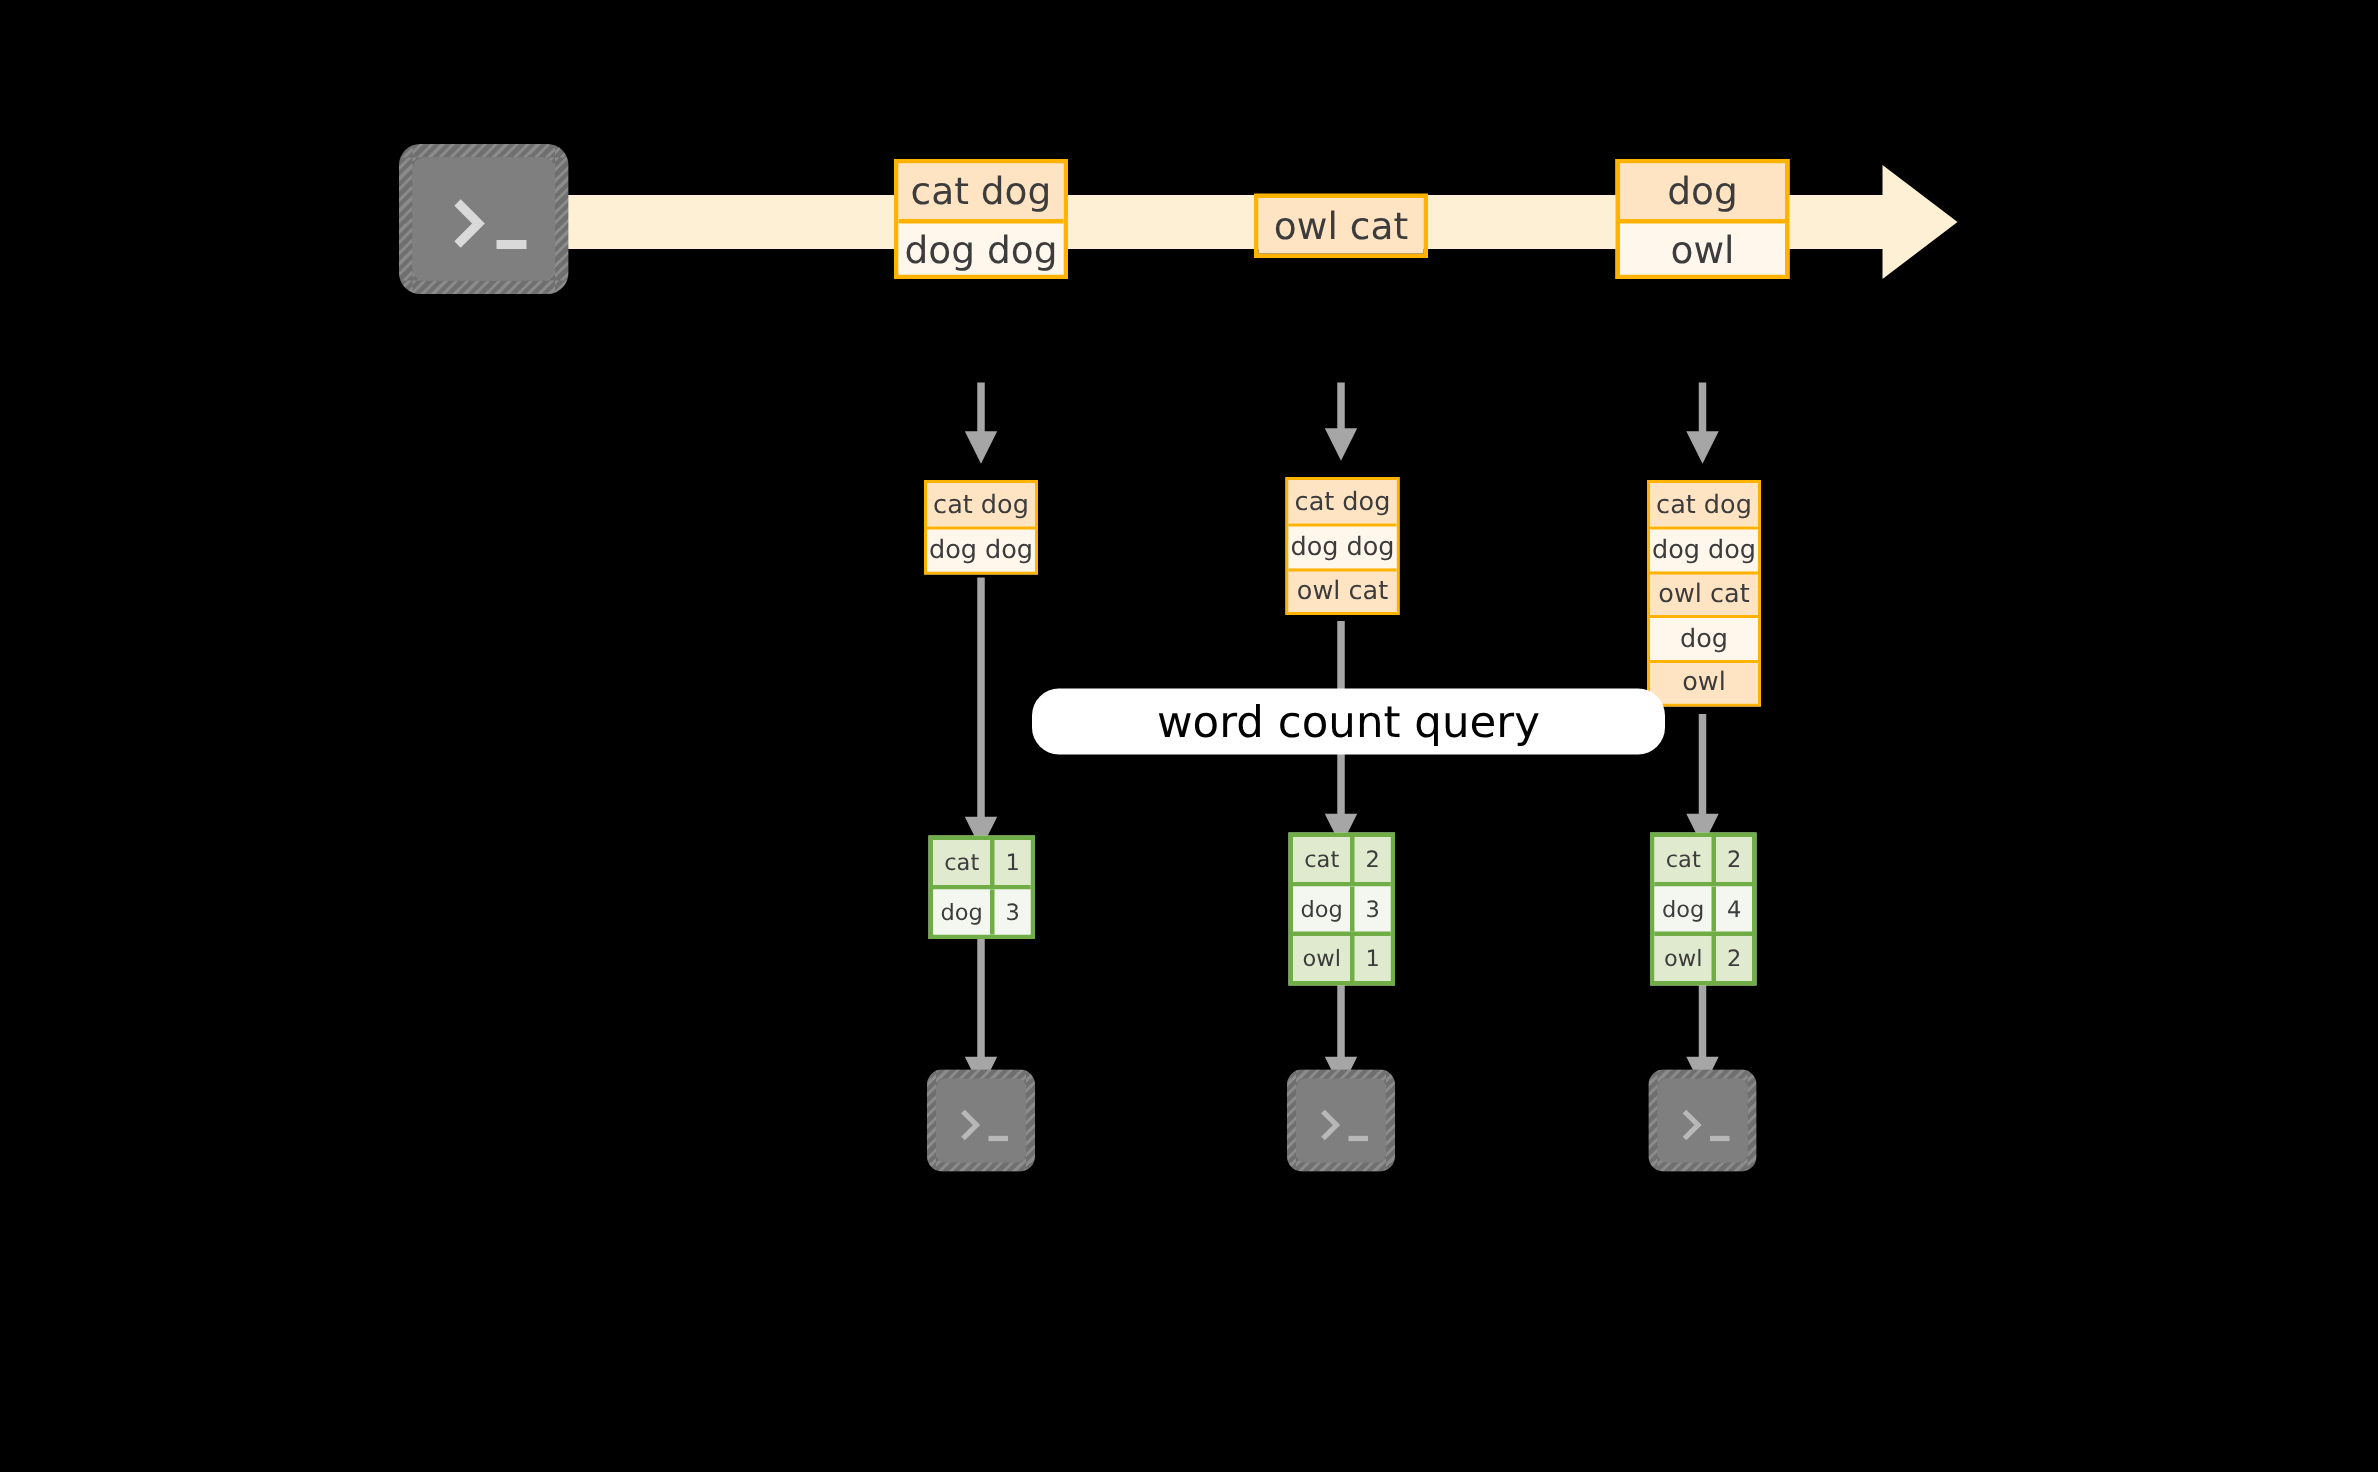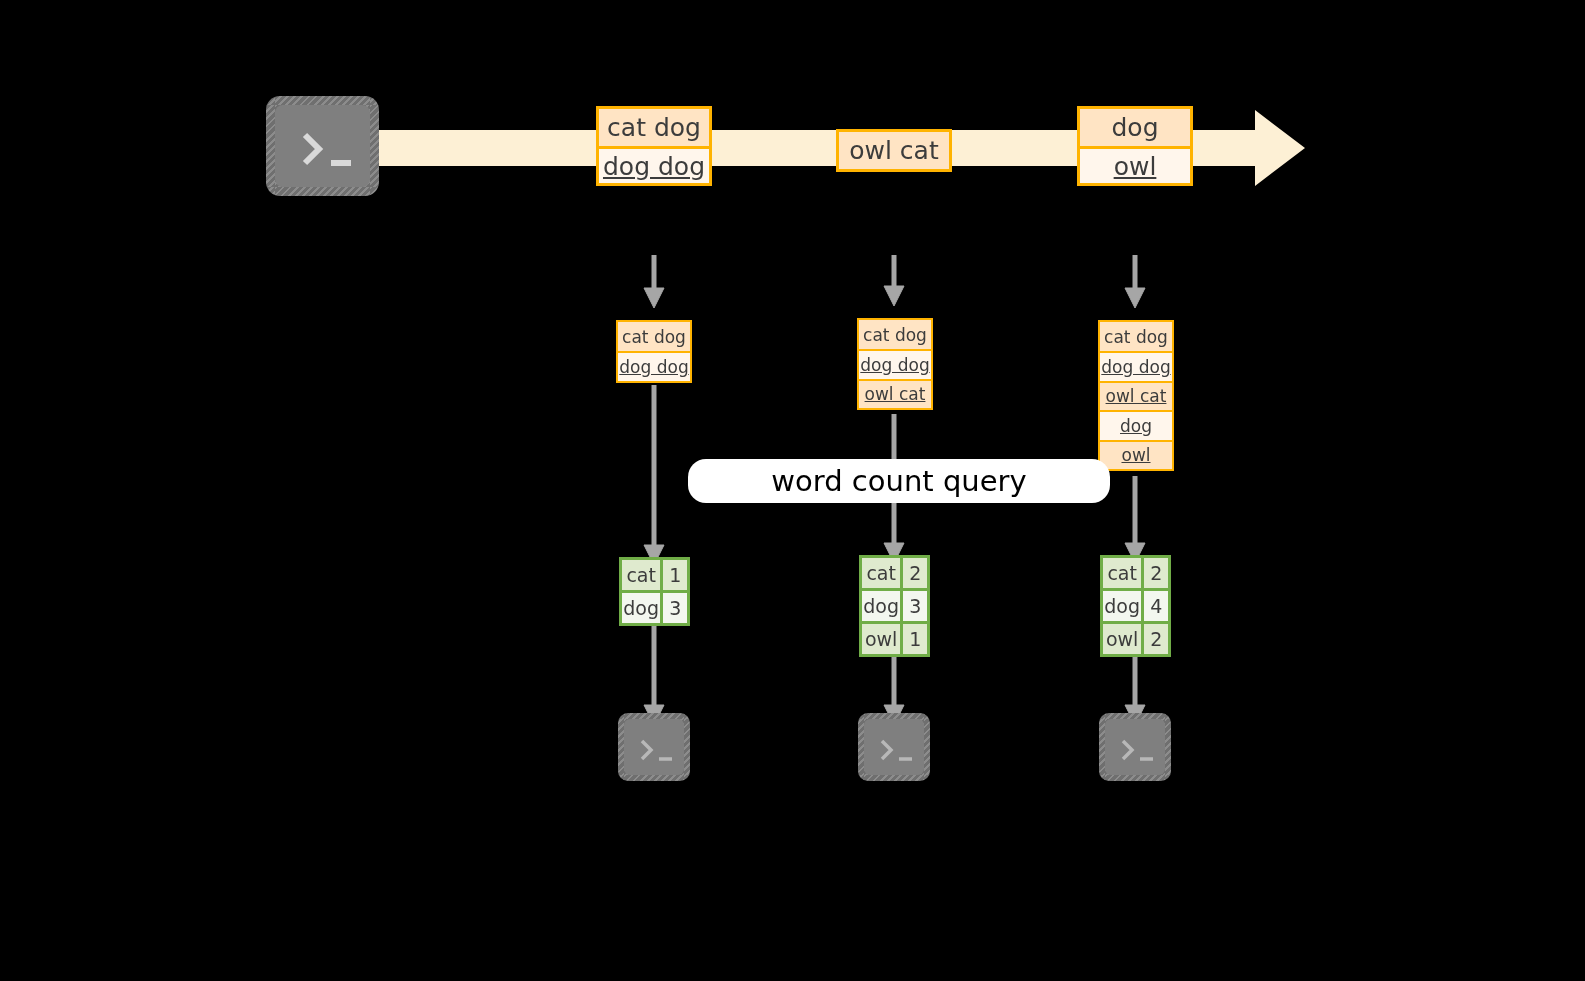--- a/index.html
+++ b/index.html
@@ -59,21 +59,21 @@
   .msgbox .row {
     box-sizing: border-box;
     display: flex;
     align-items: center;
     justify-content: center;
     color: #3c3c3c;
     white-space: nowrap;
   }
   .msgbox .row.shade-a { background: #ffe4c4; }
   .msgbox .row.shade-b { background: #fff6ec; }
-  .msgbox .row + .row { border-top: 3px solid #ffb300; text-decoration: underline; }
+  .msgbox .row + .row { border-top: 3px solid #ffb300; }
 
   
   .msgbox.big .row { height: 37px; font-size: 25px; }
   
   .msgbox.sm { border-width: 2px; }
   .msgbox.sm .row { height: 29.4px; font-size: 17px; }
   .msgbox.sm .row + .row { border-top: 2px solid #ffb300; }
 
   
   .restable {
@@ -88,21 +88,21 @@
     display: flex;
     flex: 1 1 auto;
     height: 30px;
   }
   .restable .trow + .trow { border-top: 3px solid #70ad47; }
   .restable .tcell {
     box-sizing: border-box;
     display: flex;
     align-items: center;
     justify-content: center;
-    font-size: 19px;
+    font-size: 15px;
     color: #3c3c3c;
     white-space: nowrap;
   }
   .restable .tcell.key   { width: 47px; }
   .restable .tcell.value { width: 32px; border-left: 3px solid #70ad47; }
   .restable .trow.g .tcell { background: #dfeace; }
   .restable .trow.w .tcell { background: #f3f7ef; }
 
   
   .conn { position: absolute; left: 0; top: 0; }

